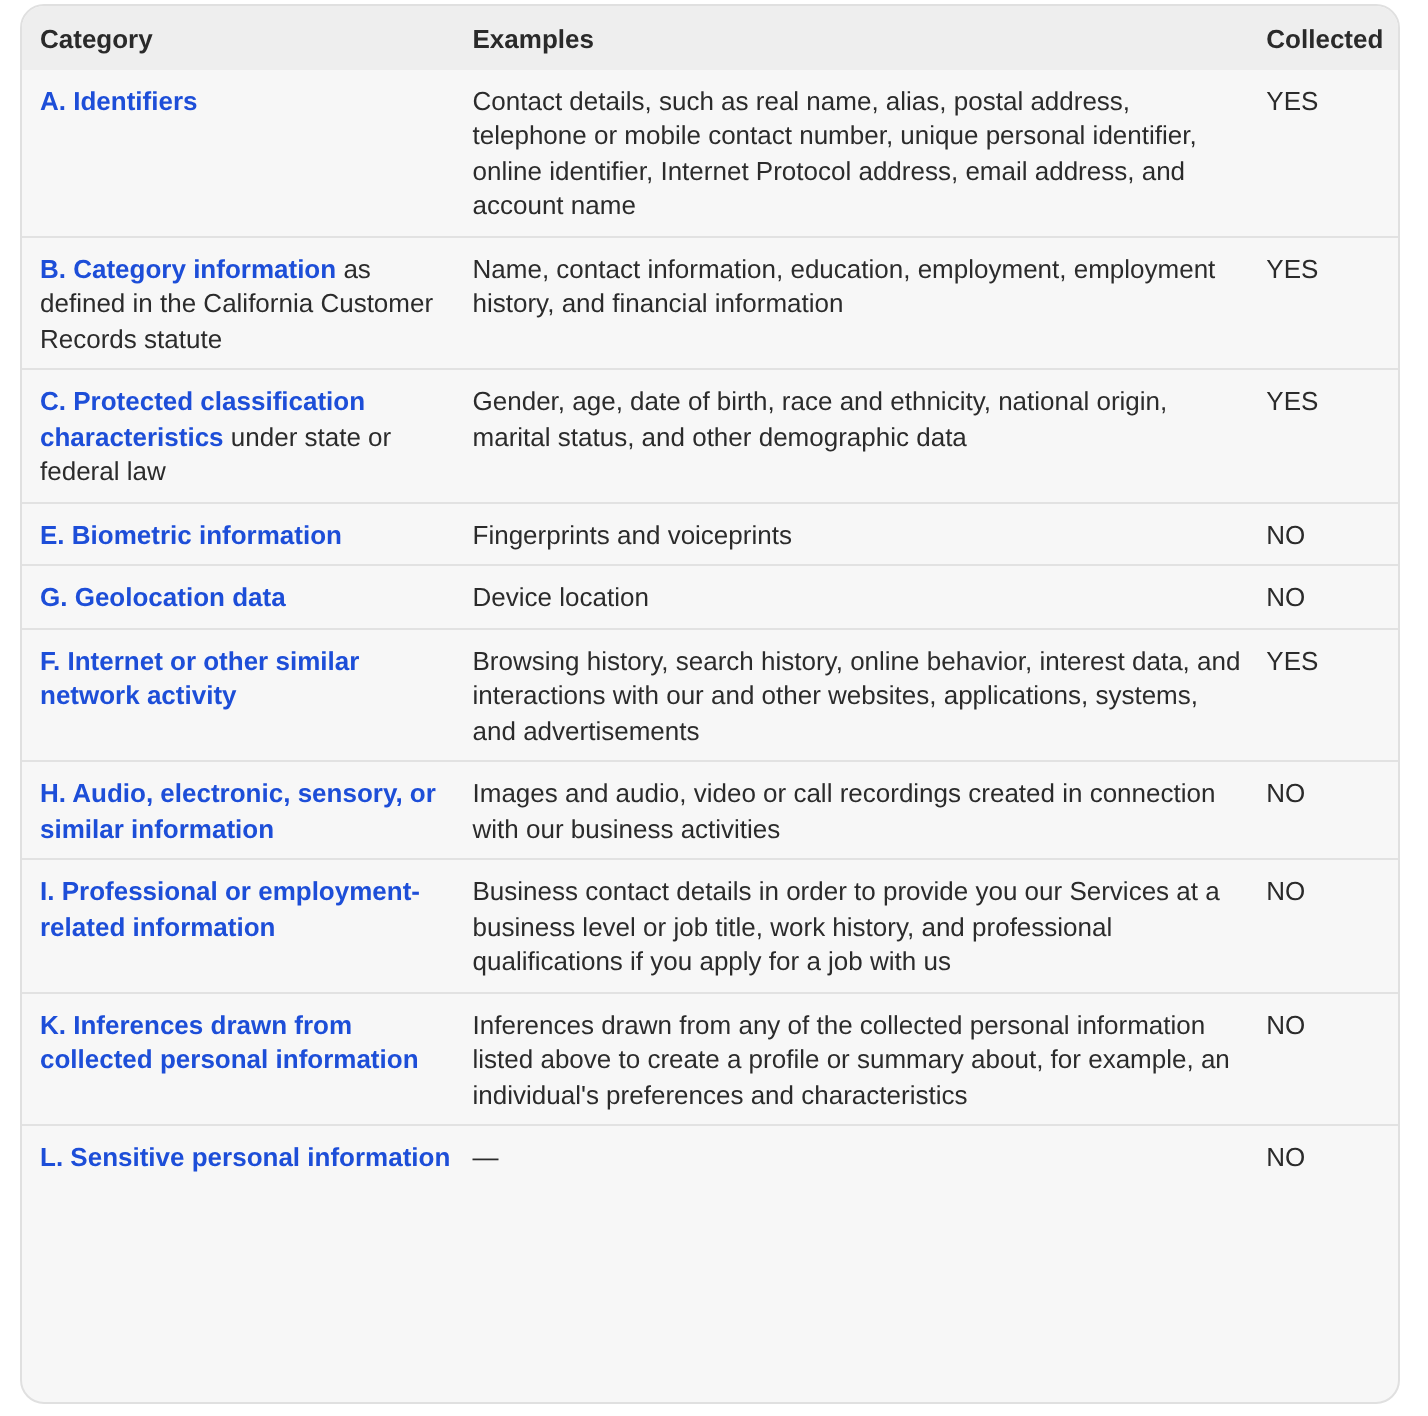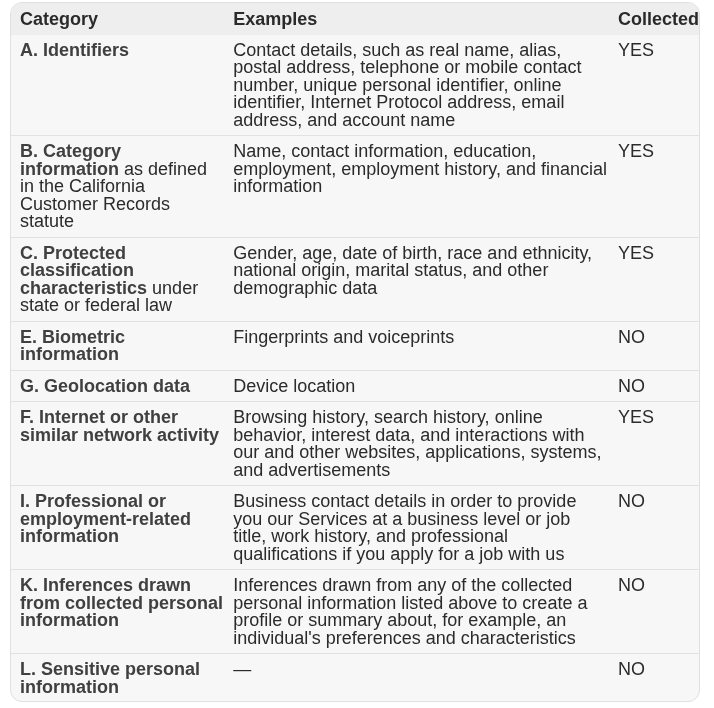--- a/index.html
+++ b/index.html
@@ -17,21 +17,21 @@
       width: 690px; height: 700px;
       border: 1px solid #e0e0e0;
       border-radius: 12px;
       background: #f7f7f7;
       overflow: hidden;
       box-sizing: border-box;
     }
     table {
       width: 100%;
       border-collapse: collapse;
-      font-size: 18px;
+      font-size: 13px;
       line-height: 17.5px;
     }
     thead tr { background: #eeeeee; }
     th {
       text-align: left;
       font-weight: bold;
       color: #2a2a2a;
       padding: 8px 0 6px 0;
       height: 17px;
     }
@@ -39,21 +39,21 @@
       vertical-align: top;
       padding: 7px 0 6px 0;
       border-bottom: 1px solid #e2e2e2;
       color: #2b2b2b;
     }
     tbody tr:last-child td { border-bottom: none; }
     .c1 { width: 209px; padding-left: 9px; padding-right: 10px; }
     .c2 { width: 394px; padding-right: 10px; }
     .c3 { width: 66px; padding-right: 0; }
     td.c1, td.c2 { }
-    .cat-bold { font-weight: bold; color: #404040; }
+    .cat-bold { font-weight: bold; color: #1d4ed8; }
   </style>
 </head>
 <body>
 
 <div class="table-wrap">
   <table>
     <thead>
       <tr>
         <th class="c1">Category</th>
         <th class="c2">Examples</th>
@@ -85,20 +85,25 @@
         <td class="c1"><span class="cat-bold">G. Geolocation data</span><span></span></td>
         <td class="c2">Device location</td>
         <td class="c3">NO</td>
       </tr>
       <tr>
         <td class="c1"><span class="cat-bold">F. Internet or other similar network activity</span><span></span></td>
         <td class="c2">Browsing history, search history, online behavior, interest data, and interactions with our and other websites, applications, systems, and advertisements</td>
         <td class="c3">YES</td>
       </tr>
       <tr>
+        <td class="c1"><span class="cat-bold">H. Audio, electronic, sensory, or similar information</span><span></span></td>
+        <td class="c2">Images and audio, video or call recordings created in connection with our business activities</td>
+        <td class="c3">NO</td>
+      </tr>
+      <tr>
         <td class="c1"><span class="cat-bold">I. Professional or employment-related information</span><span></span></td>
         <td class="c2">Business contact details in order to provide you our Services at a business level or job title, work history, and professional qualifications if you apply for a job with us</td>
         <td class="c3">NO</td>
       </tr>
       <tr>
         <td class="c1"><span class="cat-bold">K. Inferences drawn from collected personal information</span><span></span></td>
         <td class="c2">Inferences drawn from any of the collected personal information listed above to create a profile or summary about, for example, an individual's preferences and characteristics</td>
         <td class="c3">NO</td>
       </tr>
       <tr>

